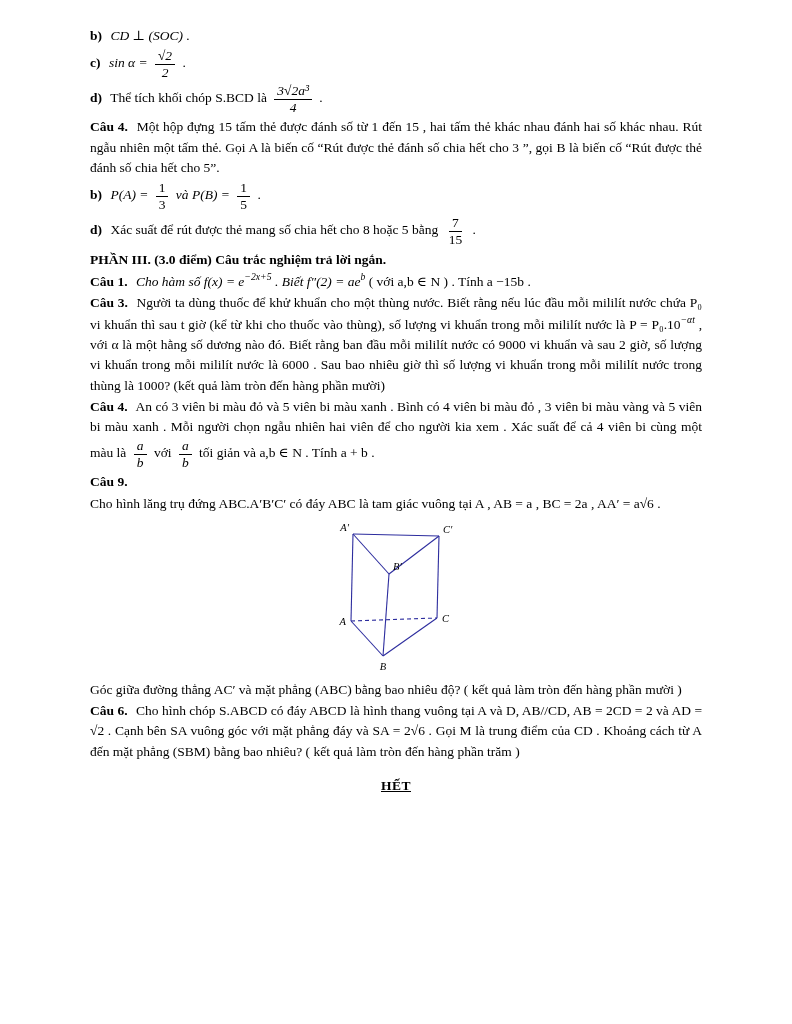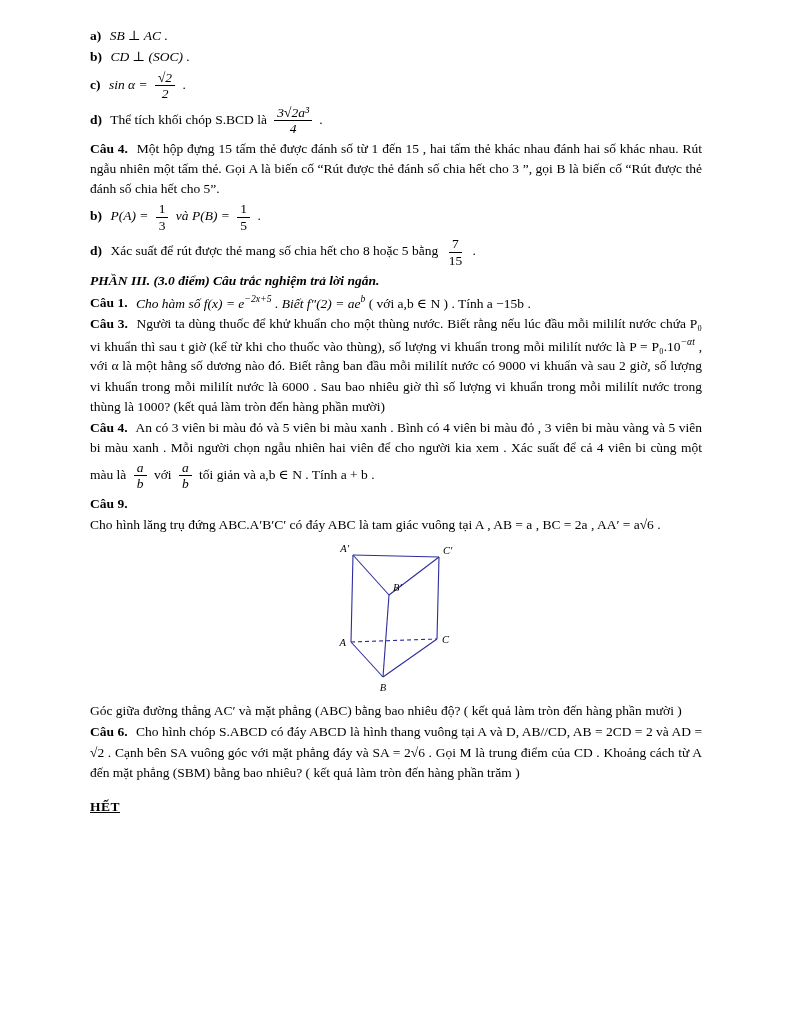--- a/index.html
+++ b/index.html
@@ -13,37 +13,33 @@
   p.para { line-height:1.5; text-align:justify; margin-bottom:1px; }
   .lbl { font-weight:bold; margin-right:5px; }
   .math { font-style:italic; }
   .frac {
     display:inline-flex; flex-direction:column; align-items:center;
     vertical-align:middle; line-height:1.15; margin:1px 4px; text-align:center;
   }
   .frac .num { display:block; border-bottom:1px solid #000; padding:0 3px; }
   .frac .den { display:block; padding:0 3px; }
   sup.sup { font-size:0.72em; font-style:italic;margin-top:21px; }
-  .section-header { font-weight:bold; line-height:1.5; margin-top:2px;font-style:italic; }
+  .section-header { font-weight:bold; line-height:1.5; margin-top:2px; }
   .fig-wrap { width:100%; display:flex; justify-content:center; margin:4px 0 2px 0; }
   .fig-label { font-style:italic; font-size:10.5px; }
   .footer {
-    text-align:left; font-weight:bold; margin-top:16px;
+    text-align:center; font-weight:bold; margin-top:16px;
     text-decoration:underline; letter-spacing:0.5px;
   }
 </style>
 </head>
 <body>
 
 <div class="page">
 
-  <p class="para">
-    <span class="lbl">a)</span>
-    <span class="math">SB ⊥ AC .</span>
-  </p>
   <p class="para">
     <span class="lbl">b)</span>
     <span class="math">CD ⊥ (SOC) .</span>
   </p>
 
   <p class="para">
     <span class="lbl">c)</span>
     <span class="math">sin α =</span>
     <span class="frac math">
         <span class="num">√2</span>

